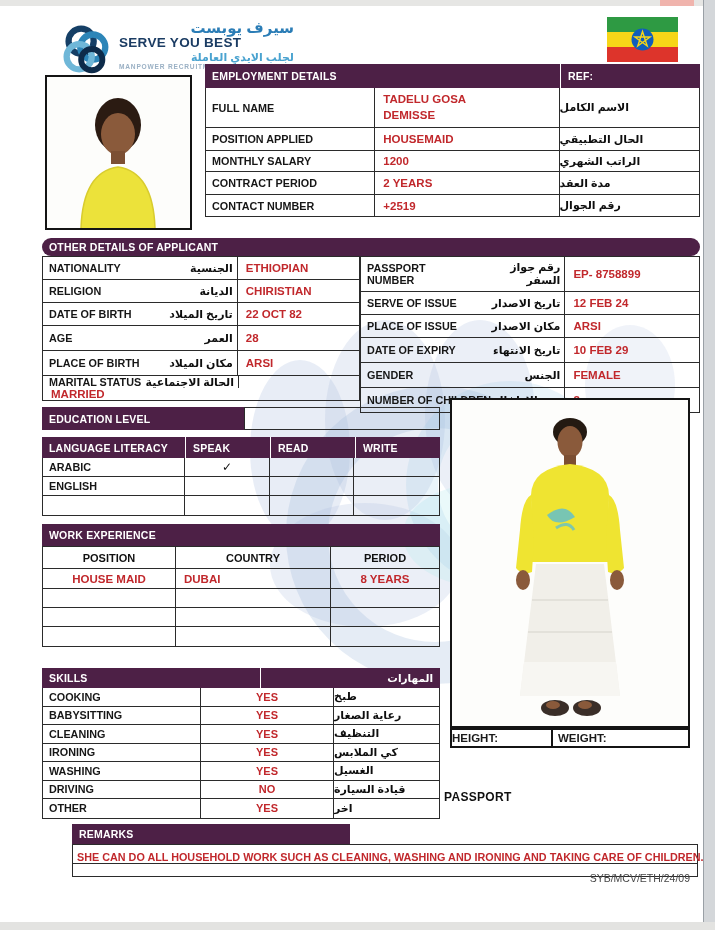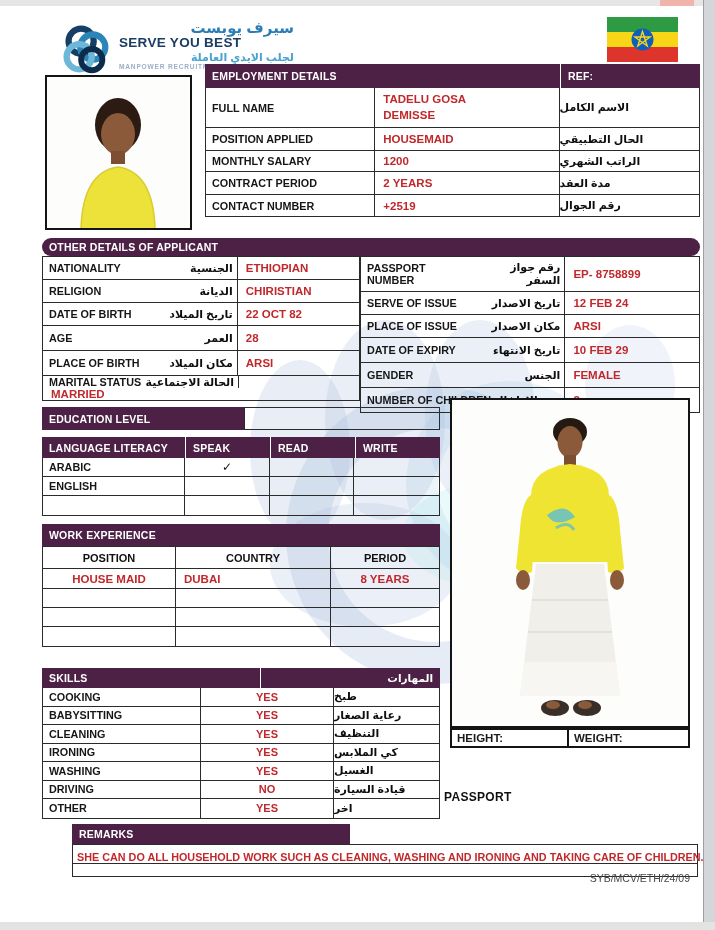--- a/index.html
+++ b/index.html
@@ -360,21 +360,21 @@
       <line x1="80" y1="200" x2="156" y2="200" stroke="#e3e1da" stroke-width="2"></line>
       <line x1="76" y1="232" x2="160" y2="232" stroke="#e3e1da" stroke-width="2"></line>
       <ellipse cx="103" cy="308" rx="14" ry="8" fill="#3a2e28"></ellipse>
       <ellipse cx="135" cy="308" rx="14" ry="8" fill="#3a2e28"></ellipse>
       <ellipse cx="101" cy="305" rx="7" ry="4" fill="#8a5a3b"></ellipse>
       <ellipse cx="133" cy="305" rx="7" ry="4" fill="#8a5a3b"></ellipse>
     </svg>
   </div>
 
   <div class="abs" style="left:450px;top:728px;width:240px;height:20px;border:2px solid #141414;display:flex;background:transparent;">
-    <div style="width:117px;border-right:2px solid #141414;font-weight:bold;font-size:11.5px;display:flex;align-items:center;padding-left:5px;box-sizing:border-box;">HEIGHT:</div>
+    <div style="width:101px;border-right:2px solid #141414;font-weight:bold;font-size:11.5px;display:flex;align-items:center;box-sizing:border-box;">HEIGHT:</div>
     <div style="flex:1;font-weight:bold;font-size:11.5px;display:flex;align-items:center;padding-left:5px;">WEIGHT:</div>
   </div>
 
   <div class="abs pass-lbl" style="left:444px;top:790px;">PASSPORT</div>
 
   <div class="abs bar" style="left:72px;top:824px;width:278px;height:20px;">REMARKS</div>
   <div class="abs" style="left:72px;top:844px;width:626px;height:20px;border:1px solid #2b2b2b;display:flex;align-items:flex-end;padding-left:4px;box-sizing:border-box;">
     <span class="remark-red">SHE CAN DO ALL HOUSEHOLD WORK SUCH AS CLEANING, WASHING AND IRONING AND TAKING CARE OF CHILDREN.</span>
   </div>
   <div class="abs" style="left:72px;top:863px;width:626px;height:14px;border:1px solid #2b2b2b;border-top:none;box-sizing:border-box;"></div>

